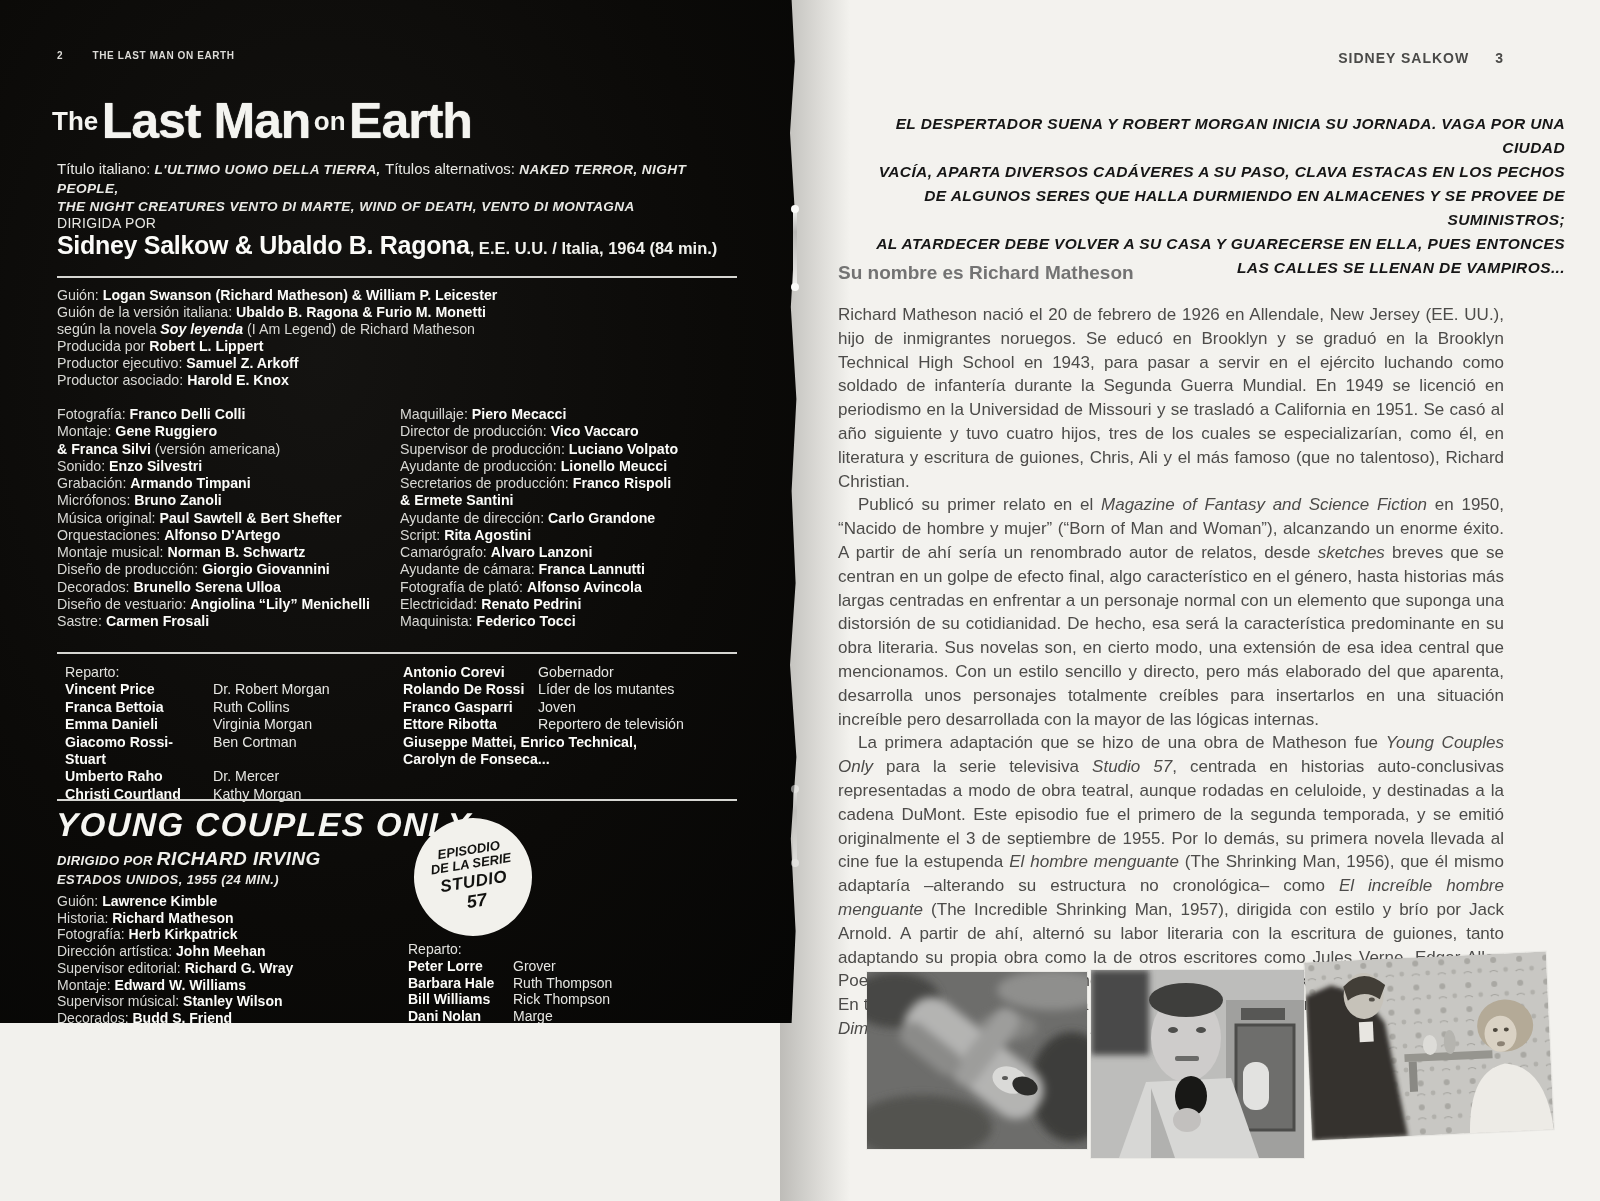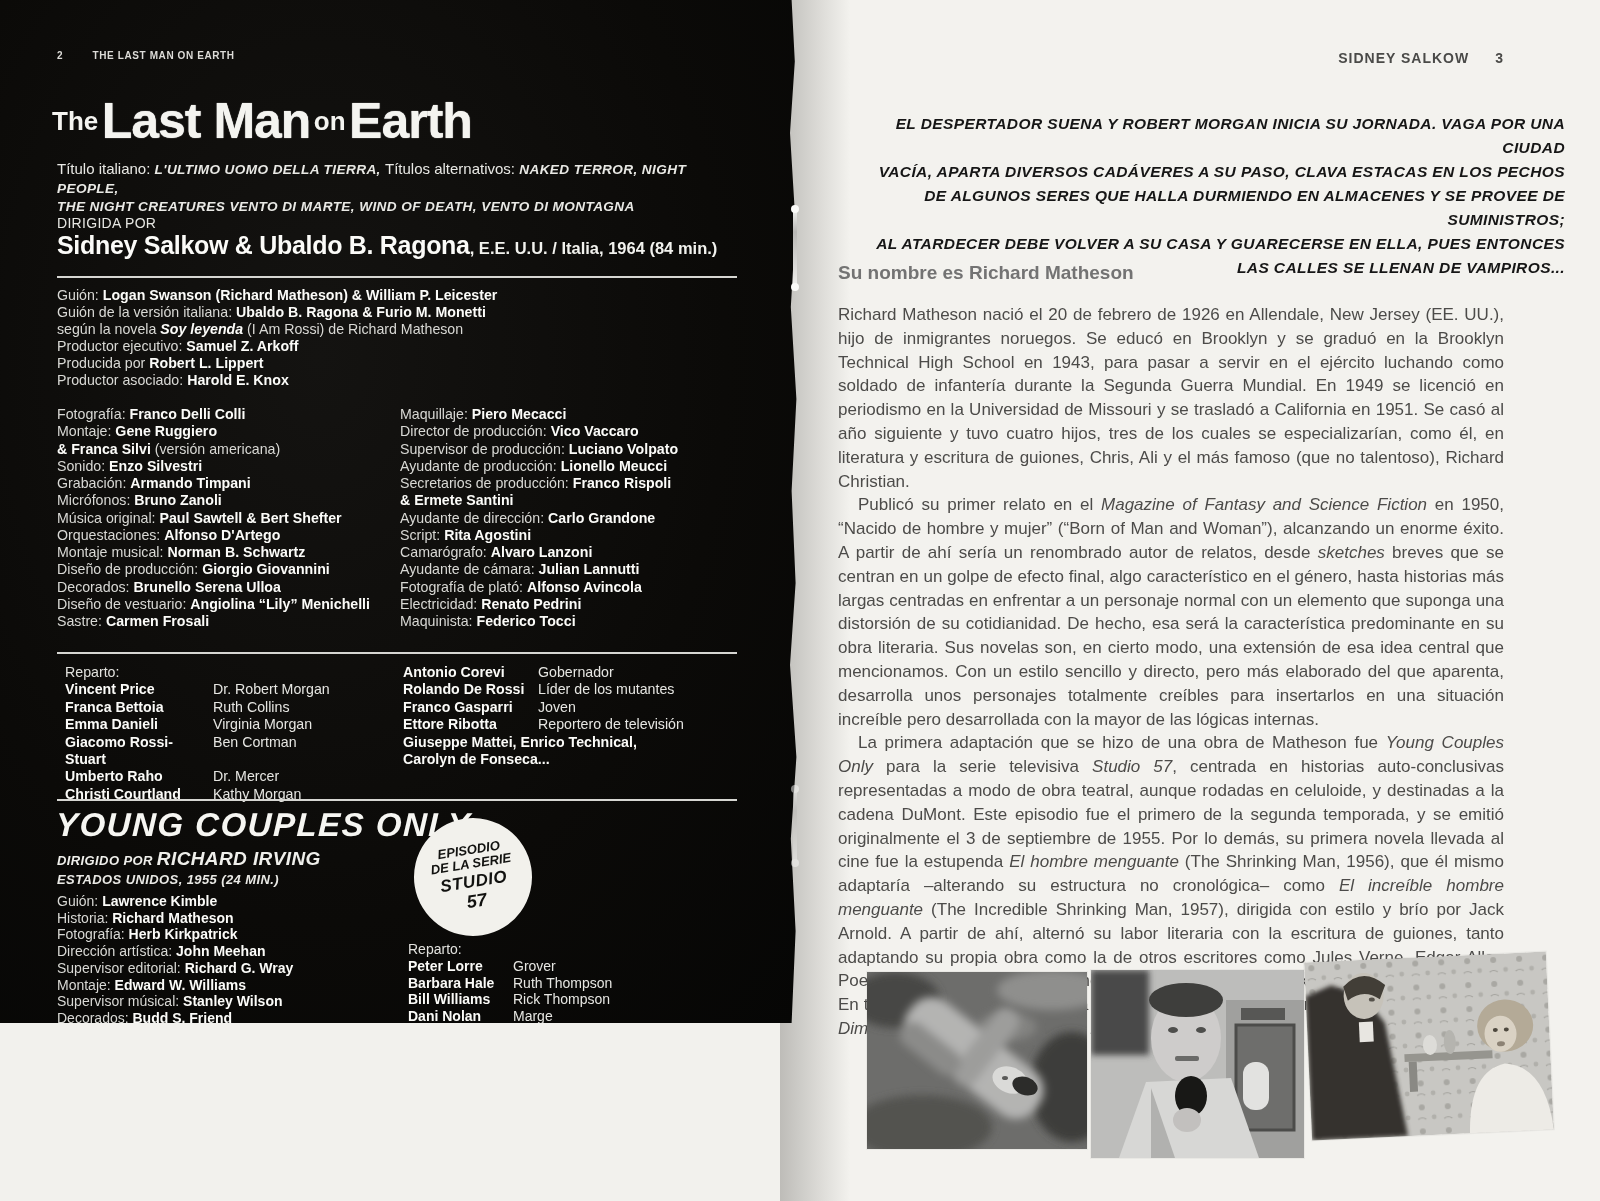--- a/index.html
+++ b/index.html
@@ -226,23 +226,23 @@
       <span class="lbl">DIRIGIDA POR</span>
       <span class="names">Sidney Salkow &amp; Ubaldo B. Ragona</span><span class="suffix">, E.E. U.U. / Italia, 1964 (84 min.)</span>
     </div>
 
     <div class="hr hr1"></div>
 
     <div class="credit-block credits-top">
 
     <div class="cl"><span class="pre">Guión: </span><span class="b">Logan Swanson (Richard Matheson) &amp; William P. Leicester</span><span class="bi"></span><span class="pre"></span></div>
         <div class="cl"><span class="pre">Guión de la versión italiana: </span><span class="b">Ubaldo B. Ragona &amp; Furio M. Monetti</span><span class="bi"></span><span class="pre"></span></div>
-        <div class="cl"><span class="pre">según la novela </span><span class="b"></span><span class="bi">Soy leyenda</span><span class="pre"> (I Am Rossi) de Richard Matheson</span></div>
+        <div class="cl"><span class="pre">según la novela </span><span class="b"></span><span class="bi">Soy leyenda</span><span class="pre"> (I Am Legend) de Richard Matheson</span></div>
+        <div class="cl"><span class="pre">Producida por </span><span class="b">Robert L. Lippert</span><span class="bi"></span><span class="pre"></span></div>
         <div class="cl"><span class="pre">Productor ejecutivo: </span><span class="b">Samuel Z. Arkoff</span><span class="bi"></span><span class="pre"></span></div>
-        <div class="cl"><span class="pre">Producida por </span><span class="b">Robert L. Lippert</span><span class="bi"></span><span class="pre"></span></div>
         <div class="cl"><span class="pre">Productor asociado: </span><span class="b">Harold E. Knox</span><span class="bi"></span><span class="pre"></span></div>
       </div>
 
     <div class="credit-block credits-colL">
 
     <div class="cl"><span class="pre">Fotografía: </span><span class="b">Franco Delli Colli</span><span class="bi"></span><span class="pre"></span></div>
         <div class="cl"><span class="pre">Montaje: </span><span class="b">Gene Ruggiero</span><span class="bi"></span><span class="pre"></span></div>
         <div class="cl"><span class="pre"></span><span class="b">&amp; Franca Silvi </span><span class="bi"></span><span class="pre">(versión americana)</span></div>
         <div class="cl"><span class="pre">Sonido: </span><span class="b">Enzo Silvestri</span><span class="bi"></span><span class="pre"></span></div>
         <div class="cl"><span class="pre">Grabación: </span><span class="b">Armando Timpani</span><span class="bi"></span><span class="pre"></span></div>
@@ -260,21 +260,21 @@
 
     <div class="cl"><span class="pre">Maquillaje: </span><span class="b">Piero Mecacci</span><span class="bi"></span><span class="pre"></span></div>
         <div class="cl"><span class="pre">Director de producción: </span><span class="b">Vico Vaccaro</span><span class="bi"></span><span class="pre"></span></div>
         <div class="cl"><span class="pre">Supervisor de producción: </span><span class="b">Luciano Volpato</span><span class="bi"></span><span class="pre"></span></div>
         <div class="cl"><span class="pre">Ayudante de producción: </span><span class="b">Lionello Meucci</span><span class="bi"></span><span class="pre"></span></div>
         <div class="cl"><span class="pre">Secretarios de producción: </span><span class="b">Franco Rispoli</span><span class="bi"></span><span class="pre"></span></div>
         <div class="cl"><span class="pre"></span><span class="b">&amp; Ermete Santini</span><span class="bi"></span><span class="pre"></span></div>
         <div class="cl"><span class="pre">Ayudante de dirección: </span><span class="b">Carlo Grandone</span><span class="bi"></span><span class="pre"></span></div>
         <div class="cl"><span class="pre">Script: </span><span class="b">Rita Agostini</span><span class="bi"></span><span class="pre"></span></div>
         <div class="cl"><span class="pre">Camarógrafo: </span><span class="b">Alvaro Lanzoni</span><span class="bi"></span><span class="pre"></span></div>
-        <div class="cl"><span class="pre">Ayudante de cámara: </span><span class="b">Julian Lannutti</span><span class="bi"></span><span class="pre"></span></div>
+        <div class="cl"><span class="pre">Ayudante de cámara: </span><span class="b">Franca Lannutti</span><span class="bi"></span><span class="pre"></span></div>
         <div class="cl"><span class="pre">Fotografía de plató: </span><span class="b">Alfonso Avincola</span><span class="bi"></span><span class="pre"></span></div>
         <div class="cl"><span class="pre">Electricidad: </span><span class="b">Renato Pedrini</span><span class="bi"></span><span class="pre"></span></div>
         <div class="cl"><span class="pre">Maquinista: </span><span class="b">Federico Tocci</span><span class="bi"></span><span class="pre"></span></div>
       </div>
 
     <div class="hr hr2"></div>
 
     <div class="cast-block cast-left">
       <div class="cast-label">Reparto:</div>
       <div>

